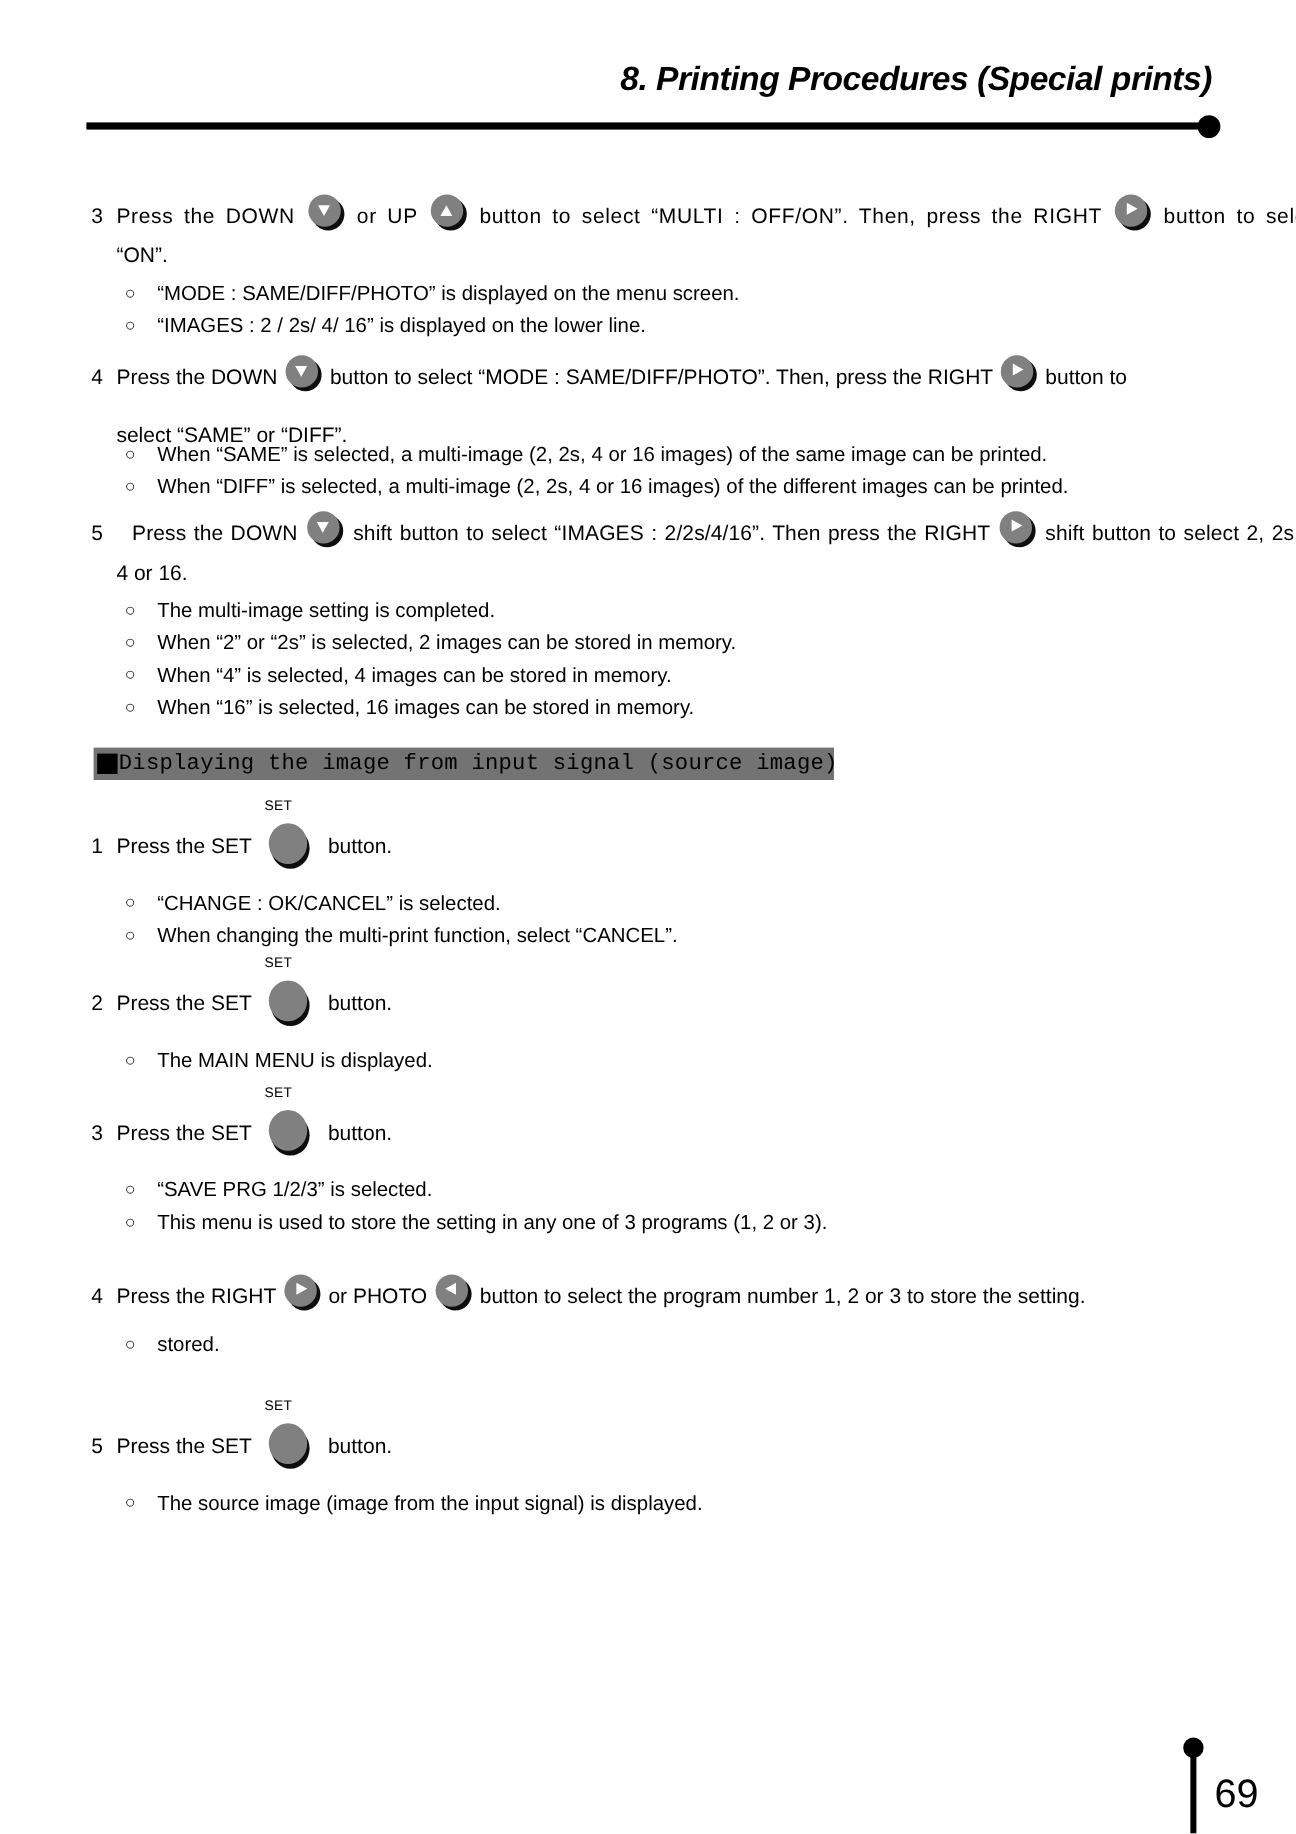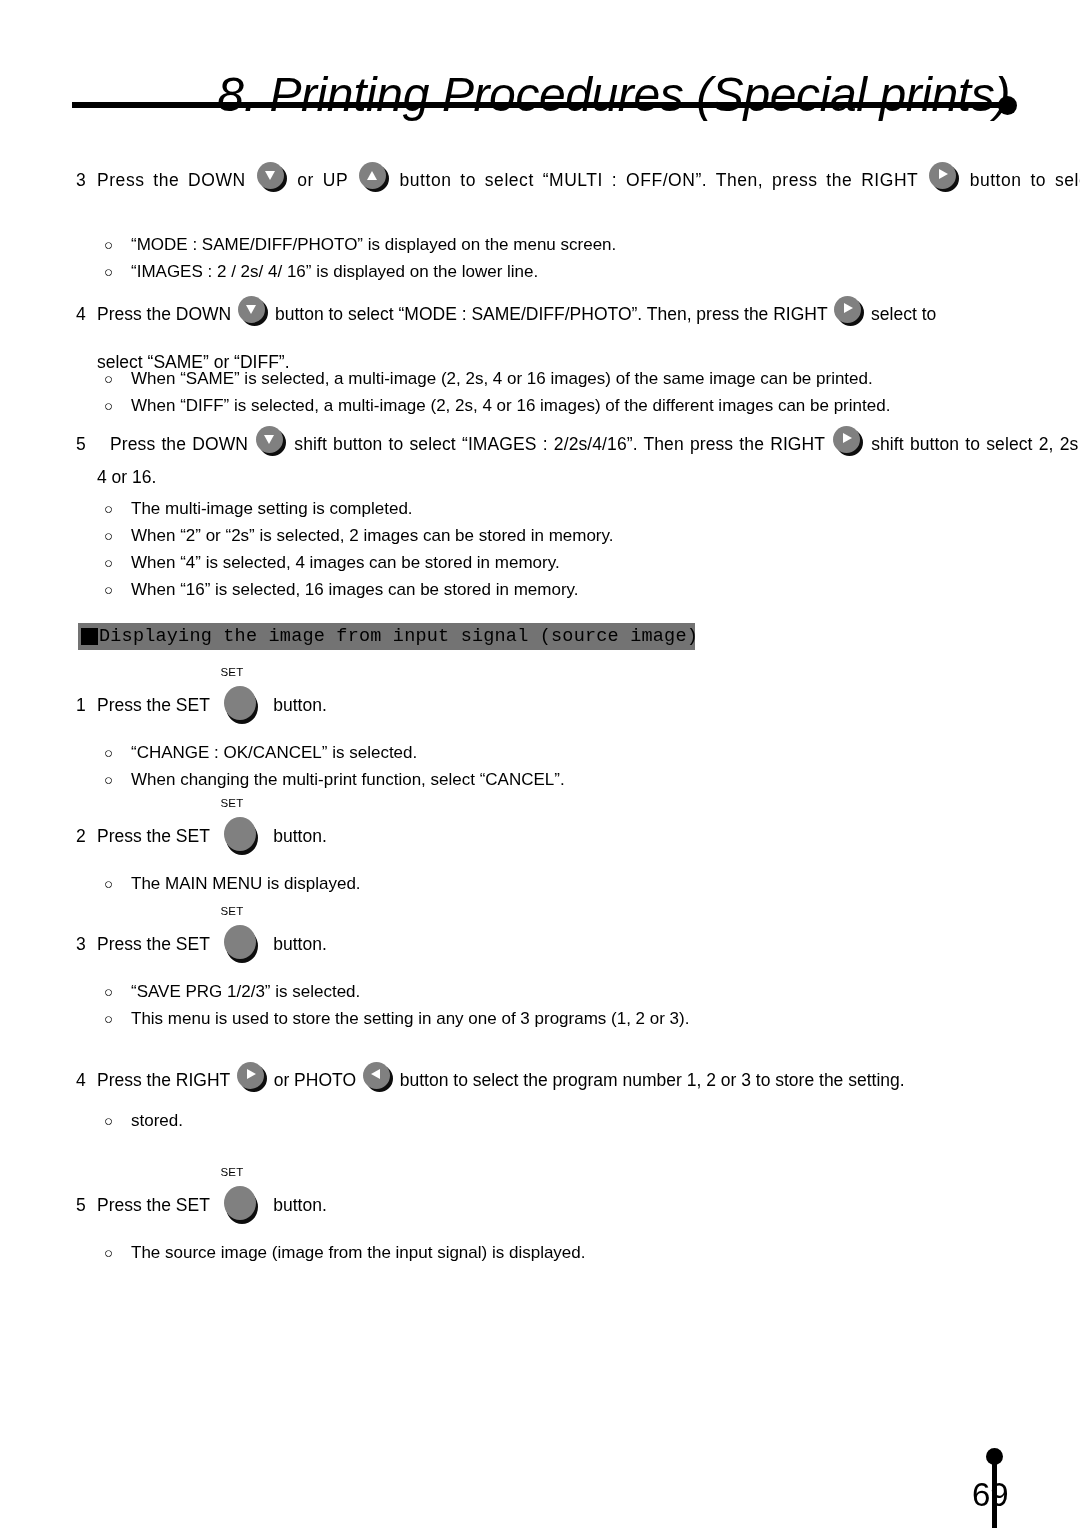--- a/index.html
+++ b/index.html
@@ -26,27 +26,26 @@
     position: absolute;
     left: 0;
     top: 0;
     width: 1080px;
     height: 120px;
   }
   .header-title {
     position: absolute;
     right: 70px;
     top: 52px;
-    font-size: 48px;
-    font-weight: normal;
+    font-size: 28px;
+    font-weight: bold;
     font-style: italic;
     letter-spacing: -0.4px;
     white-space: nowrap;
     line-height: 1;
-    margin-top: 19px;
   }
   .header-rule {
     position: absolute;
     left: 72px;
     top: 102px;
     width: 936px;
     height: 6px;
     background: #000;
   }
   .header-dot {
@@ -271,21 +270,21 @@
     position: absolute;
     left: 986px;
     top: 1448px;
     width: 17px;
     height: 17px;
     border-radius: 50%;
     background: #000;
   }
   .pagenum {
     position: absolute;
-    left: 972px;
+    left: 1012px;
     top: 1477px;
     font-size: 33px;
     line-height: 36px;
   }
 </style>
 </head>
 <body>
 
 <div class="page">
 
@@ -302,40 +301,43 @@
         <span>Press the DOWN</span>
         <span class="btn down"><span class="shadow"></span><span class="face"></span><span class="tri"></span></span>
         <span>or UP</span>
         <span class="btn up"><span class="shadow"></span><span class="face"></span><span class="tri"></span></span>
         <span>button to select “MULTI  : OFF/ON”. Then, press the RIGHT</span>
         <span class="btn right"><span class="shadow"></span><span class="face"></span><span class="tri"></span></span>
         <span>button to select</span>
       </div>
     </div>
   </div>
+  <div class="step" style="top:199px;">
+    <div class="step-cont">“ON”.</div>
+  </div>
   <div class="bullets" style="top:232px;">
     <div class="bullet">
       <span class="mark">○</span>
       <span class="btext">“MODE  : SAME/DIFF/PHOTO”  is displayed on the menu screen.</span>
     </div>
     <div class="bullet">
       <span class="mark">○</span>
       <span class="btext">“IMAGES : 2 / 2s/ 4/ 16”  is displayed on the lower line.</span>
     </div>
   </div>
 
   <div class="step" style="top:301px;">
     <div class="step-num">4</div>
     <div class="step-body">
       <div class="step-line">
         <span>Press the DOWN</span>
         <span class="btn down"><span class="shadow"></span><span class="face"></span><span class="tri"></span></span>
         <span>button to select “MODE  : SAME/DIFF/PHOTO”.  Then, press the RIGHT</span>
         <span class="btn right"><span class="shadow"></span><span class="face"></span><span class="tri"></span></span>
-        <span>select  to</span>
+        <span>button  to</span>
       </div>
     </div>
   </div>
   <div class="step" style="top:349px;">
     <div class="step-cont">select “SAME” or “DIFF”.</div>
   </div>
   <div class="bullets" style="top:366px;">
     <div class="bullet">
       <span class="mark">○</span>
       <span class="btext">When “SAME” is selected, a multi-image (2, 2s, 4 or 16 images) of the same image can be printed.</span>

